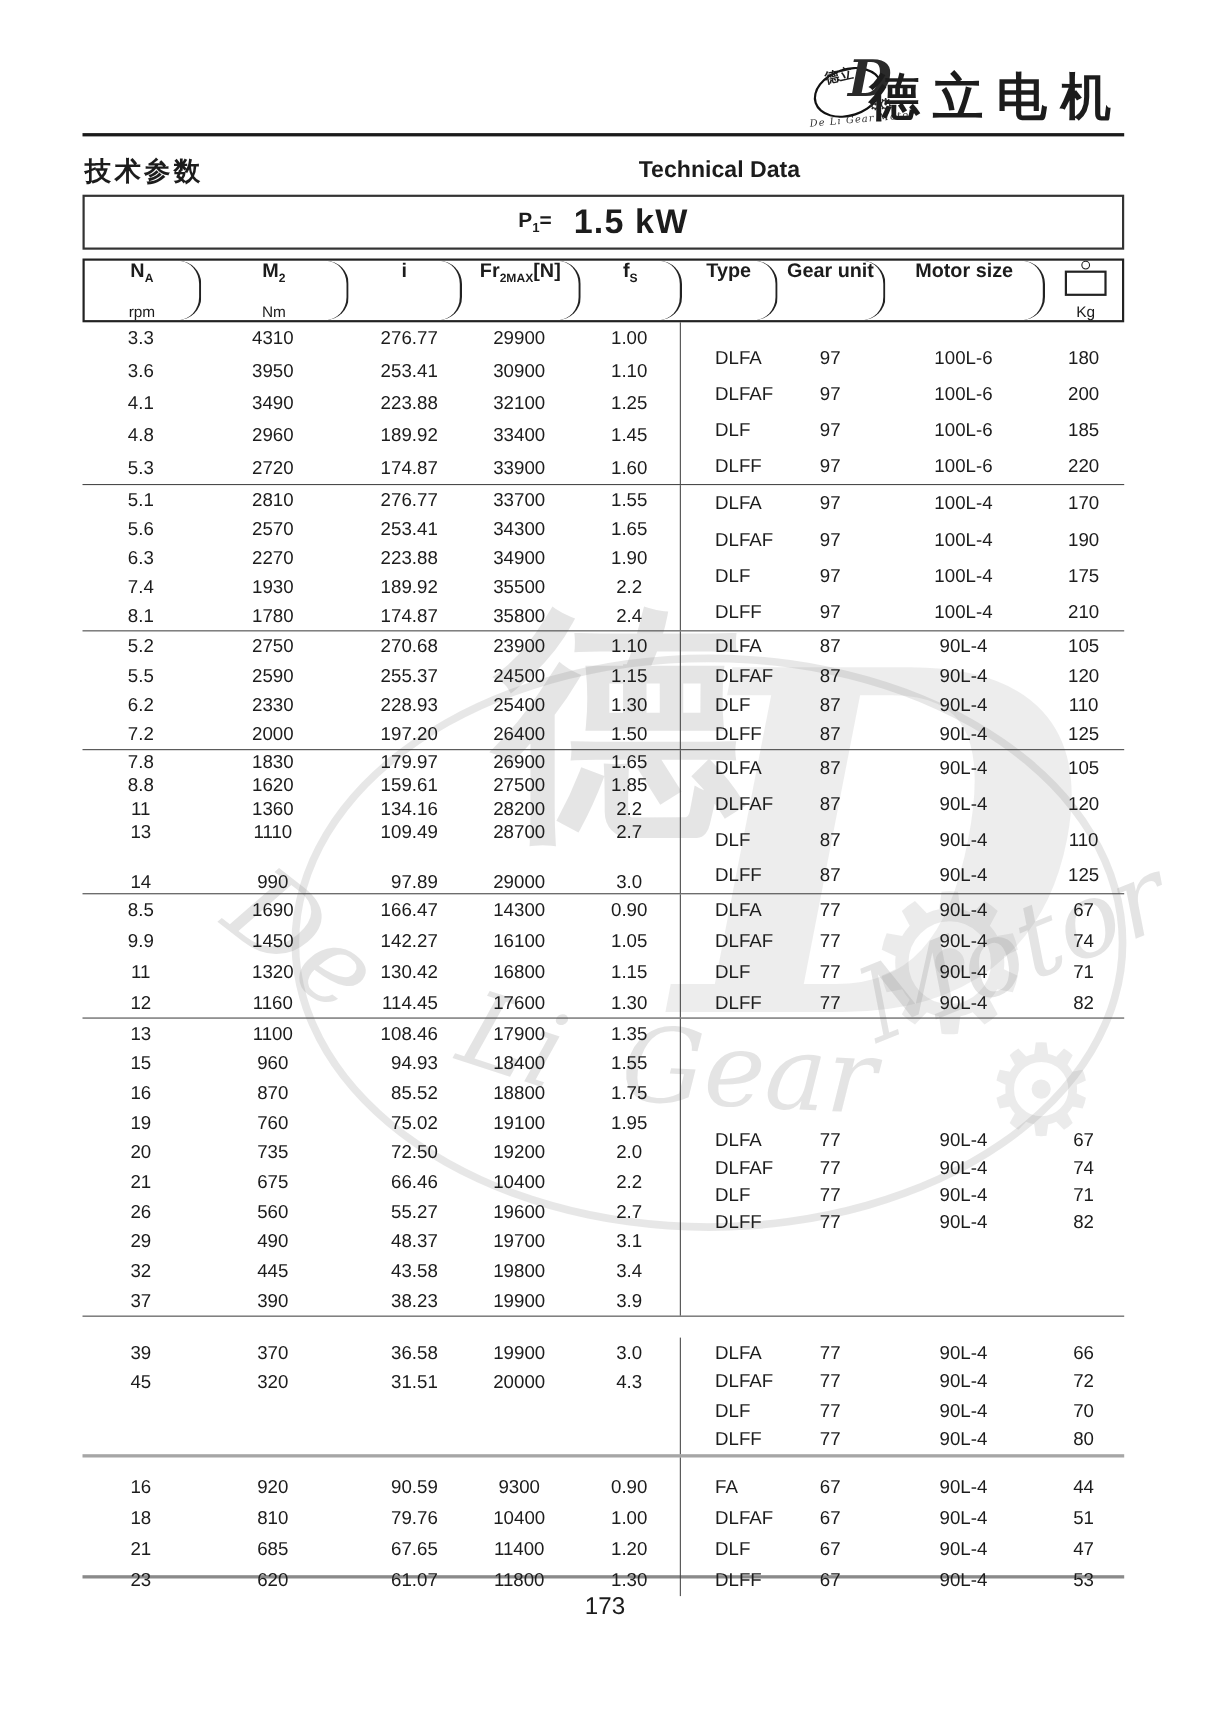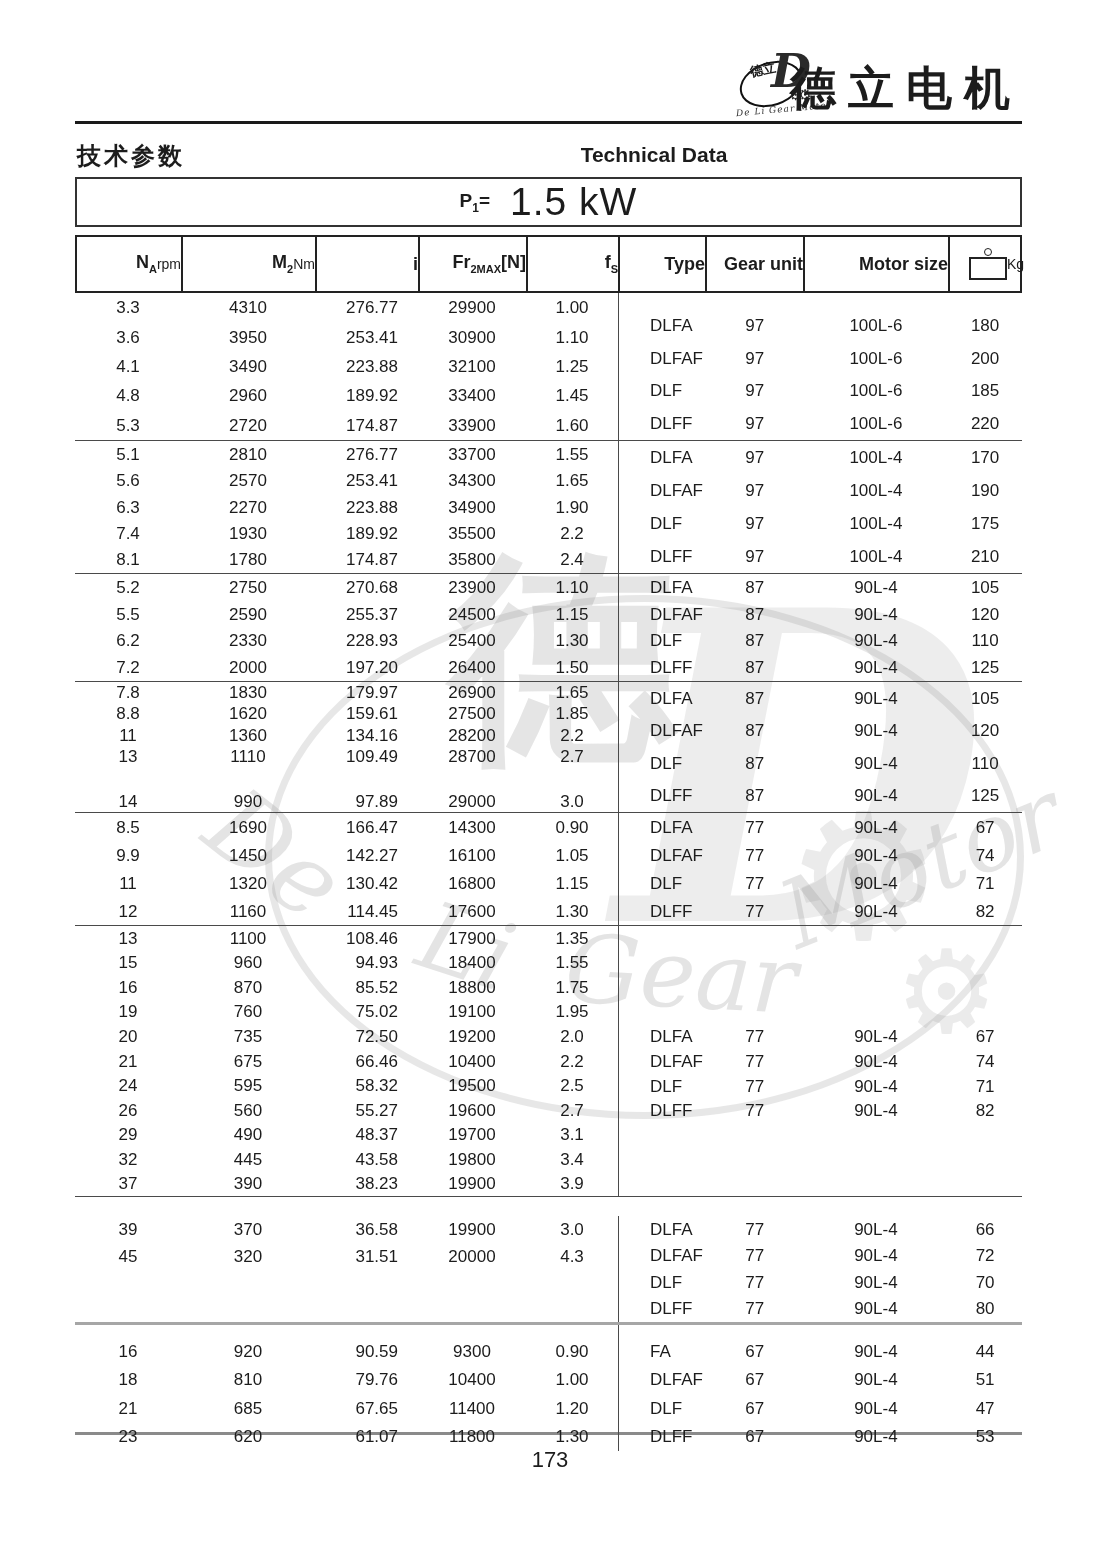--- a/index.html
+++ b/index.html
@@ -31,26 +31,26 @@
 
   .top-rule{position:absolute;left:75px;top:121px;width:947px;height:3px;background:#1a1a1a;}
   .sec-cn{position:absolute;left:77px;top:140px;font-size:24px;font-weight:bold;letter-spacing:3px;}
   .sec-en{position:absolute;left:454px;top:143px;width:400px;text-align:center;font-size:21px;font-weight:bold;}
 
   
   .power-box{position:absolute;left:75px;top:177px;width:947px;height:50px;border:2px solid #333;box-sizing:border-box;
              display:flex;align-items:center;justify-content:center;background:transparent;z-index:1;gap:20px;}
   .p-small{font-size:19px;font-weight:bold;}
   .p-small sub{font-size:12px;}
-  .p-big{font-size:39px;font-weight:normal;letter-spacing:1px;}
+  .p-big{font-size:31px;font-weight:bold;letter-spacing:1px;}
 
   
   .thead{position:absolute;left:75px;top:235px;width:947px;height:58px;border:2px solid #222;box-sizing:border-box;
          display:flex;z-index:1;background:transparent;}
-  .th{border-right:2px solid #222;box-sizing:border-box;display:flex;flex-direction:row;align-items:center;justify-content:flex-end;}
+  .th{border-right:2px solid #222;box-sizing:border-box;display:flex;flex-direction:column;align-items:center;justify-content:space-between;border-radius:21px;}
   .th:last-child{border-right:none;}
   .th .main{font-size:18px;font-weight:bold;line-height:1.05;}
   .th .main sub{font-size:11px;font-weight:bold;}
   .th .under{font-size:14px;line-height:1.1;margin-top:1px;}
   .wicon{display:flex;flex-direction:column;align-items:center;}
   .wicon .knob{width:6px;height:6px;border:1.5px solid #222;border-radius:50%;}
   .wicon .block{width:34px;height:19px;border:2px solid #222;margin-top:1px;}
 
   
   .tbody{position:absolute;left:75px;top:293px;width:947px;z-index:1;}
@@ -494,27 +494,20 @@
             <span class="bcell c4">2.0</span>
           </div>
           <div class="brow" style="flex: 1 1 0%;">
             <span class="bcell c0">21</span>
             <span class="bcell c1">675</span>
             <span class="bcell c2">66.46</span>
             <span class="bcell c3">10400</span>
             <span class="bcell c4">2.2</span>
           </div>
           <div class="brow" style="flex: 1 1 0%;">
-            <span class="bcell c0">24</span>
-            <span class="bcell c1">595</span>
-            <span class="bcell c2">58.32</span>
-            <span class="bcell c3">19500</span>
-            <span class="bcell c4">2.5</span>
-          </div>
-          <div class="brow" style="flex: 1 1 0%;">
             <span class="bcell c0">26</span>
             <span class="bcell c1">560</span>
             <span class="bcell c2">55.27</span>
             <span class="bcell c3">19600</span>
             <span class="bcell c4">2.7</span>
           </div>
           <div class="brow" style="flex: 1 1 0%;">
             <span class="bcell c0">29</span>
             <span class="bcell c1">490</span>
             <span class="bcell c2">48.37</span>

